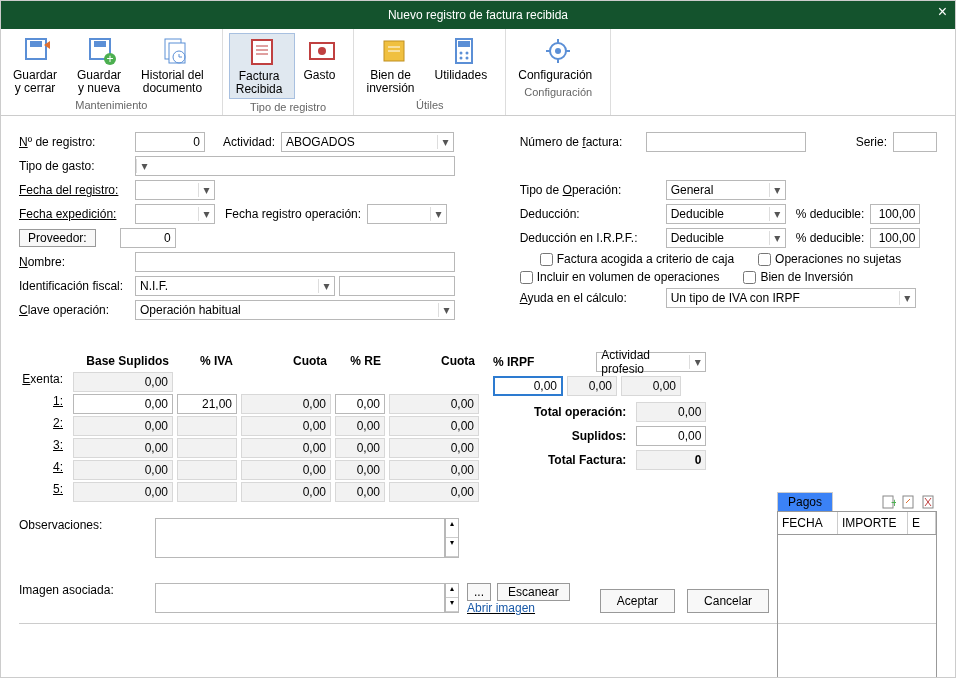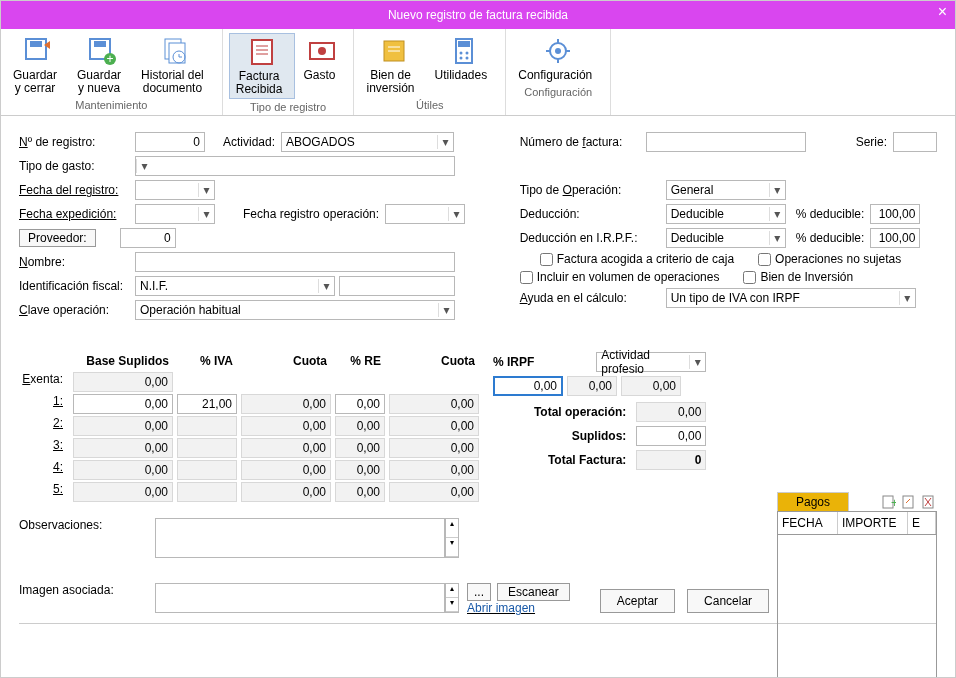--- a/index.html
+++ b/index.html
@@ -1,18 +1,18 @@
 <!DOCTYPE html>
 <html><head>
 <meta charset="utf-8">
 <style>
 * { box-sizing: border-box; font-family: "Segoe UI", Tahoma, sans-serif; font-size: 12px; }
 body { margin: 0; background: #fff; color: #000; }
 .window { width: 956px; height: 678px; display: flex; flex-direction: column; border: 1px solid #ccc; }
-.titlebar { background: #d946ef; color: #fff; height: 28px; display: flex; align-items: center; justify-content: center; position: relative; }
+.titlebar { background: #14532d; color: #fff; height: 28px; display: flex; align-items: center; justify-content: center; position: relative; }
 .titlebar .close { position: absolute; right: 8px; top: 2px; font-size: 16px; cursor: pointer; }
 .tabbar { display: flex; border-bottom: 1px solid #ccc; }
 .tab { padding: 6px 14px; border: 1px solid #ccc; border-bottom: 1px solid #fff; margin-bottom: -1px; color: #1a5aa8; background: #fff; cursor: pointer; }
 .ribbon { display: flex; border-bottom: 1px solid #ccc; }
 .ribbon-group { display: flex; flex-direction: column; border-right: 1px solid #ddd; padding: 4px 6px 2px; }
 .ribbon-items { display: flex; gap: 2px; }
 .ribbon-btn { display: flex; flex-direction: column; align-items: center; padding: 2px 6px; cursor: pointer; min-width: 50px; }
 .ribbon-btn.selected { background: #e0e8f0; border: 1px solid #a8c0e0; }
 .ribbon-btn .icon { width: 32px; height: 32px; display: flex; align-items: center; justify-content: center; }
 .ribbon-btn .lbl { text-align: center; line-height: 1.1; margin-top: 2px; }
@@ -35,21 +35,21 @@
 .left-col { width: 480px; }
 .right-col { flex: 1; padding-left: 30px; }
 .cb { display: flex; align-items: center; gap: 4px; }
 .cb input { margin: 0; }
 .totals { margin-top: 6px; }
 .totals .row { justify-content: flex-end; gap: 10px; }
 .totals .tlbl { text-align: right; width: 120px; font-weight: bold; }
 .totals .tval { width: 70px; text-align: right; border: 1px solid #d8d8d8; background: #f2f2f2; height: 20px; padding: 0 4px; display: flex; align-items: center; justify-content: flex-end; }
 .pagos { position: absolute; right: 18px; top: 376px; width: 160px; }
 .pagos-hdr { display: flex; align-items: center; }
-.pagos-hdr .ttl { background: #eab308; padding: 2px 18px; border: 1px solid #ccc; border-bottom: none; }
+.pagos-hdr .ttl { background: #3b82f6; padding: 2px 10px; border: 1px solid #ccc; border-bottom: none; }
 .pagos-hdr .spacer { flex: 1; }
 .pagos-hdr .ico { width: 16px; height: 16px; cursor: pointer; margin-left: 4px; display: flex; align-items: center; justify-content: center; }
 .pagos-table { border: 1px solid #999; height: 210px; }
 .pagos-th { display: flex; border-bottom: 1px solid #999; }
 .pagos-th div { padding: 4px; border-right: 1px solid #ccc; }
 .btns { display: flex; gap: 12px; margin-top: 10px; }
 .btn { border: 1px solid #999; background: #f8f8f8; padding: 4px 16px; cursor: pointer; }
 .ta { border: 1px solid #b8b8b8; resize: none; }
 .spin { display:flex; flex-direction:column; border:1px solid #b8b8b8; width:14px; height:40px; }
 .spin div { flex:1; text-align:center; font-size:8px; cursor:pointer; border-bottom:1px solid #ccc; }
@@ -213,21 +213,21 @@
             <span class="dd-val"></span>
             <span class="dd-ar">▾</span>
           </div>
         </div>
         <div class="row">
           <span class="lbl underline" style="width:110px;"><span>Fecha expedición:</span></span>
           <div class="dd" style="width:80px;">
             <span class="dd-val"></span>
             <span class="dd-ar">▾</span>
           </div>
-          <span class="lbl" style="margin-left:28px;">Fecha registro operación:</span>
+          <span class="lbl" style="margin-left:10px;">Fecha registro operación:</span>
           <div class="dd" style="width:80px;">
             <span class="dd-val"></span>
             <span class="dd-ar">▾</span>
           </div>
         </div>
         <div class="row">
           <button class="btn" style="padding:1px 8px;"><span>Proveedor:</span></button>
           <input type="text" class="num" style="width: 56px; margin-left: 24px;" value="0">
         </div>
         <div class="row">

